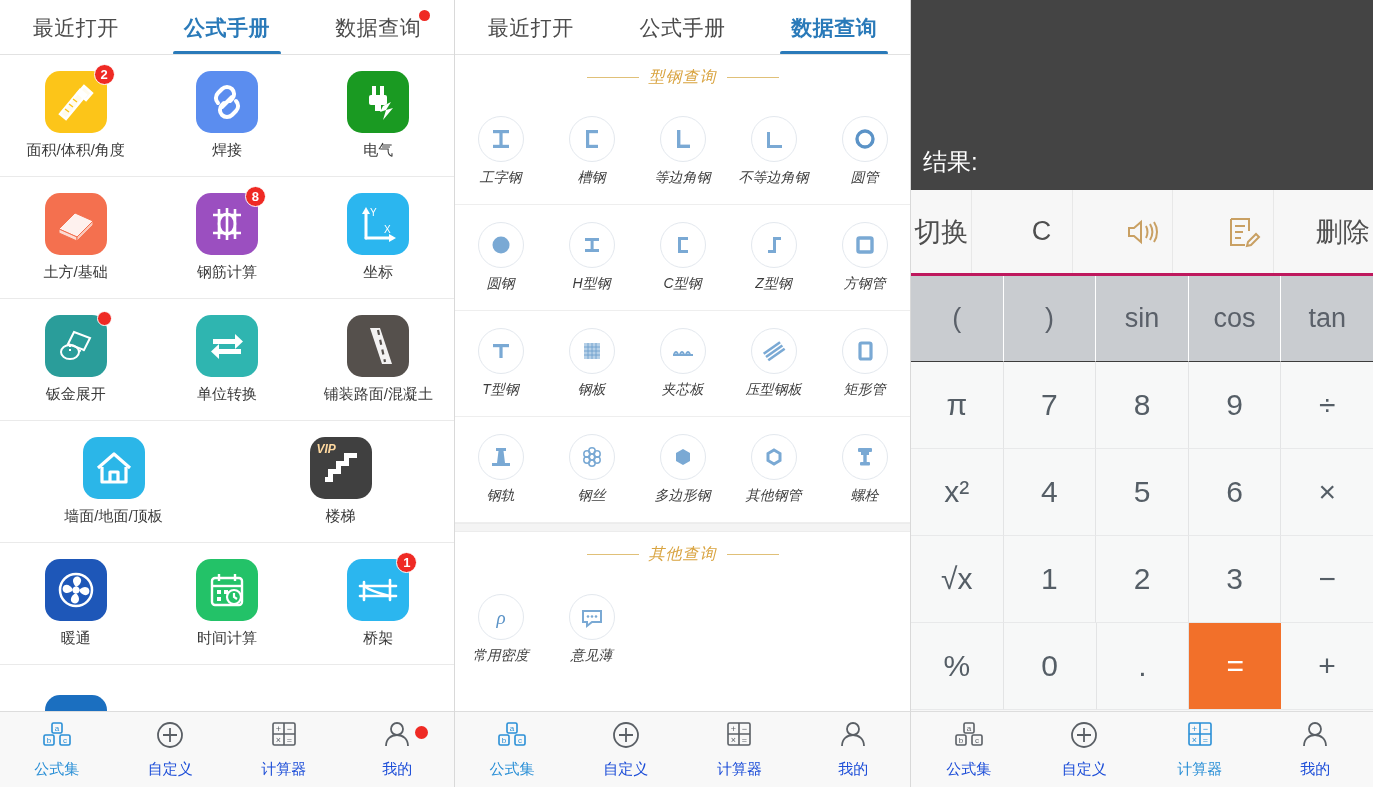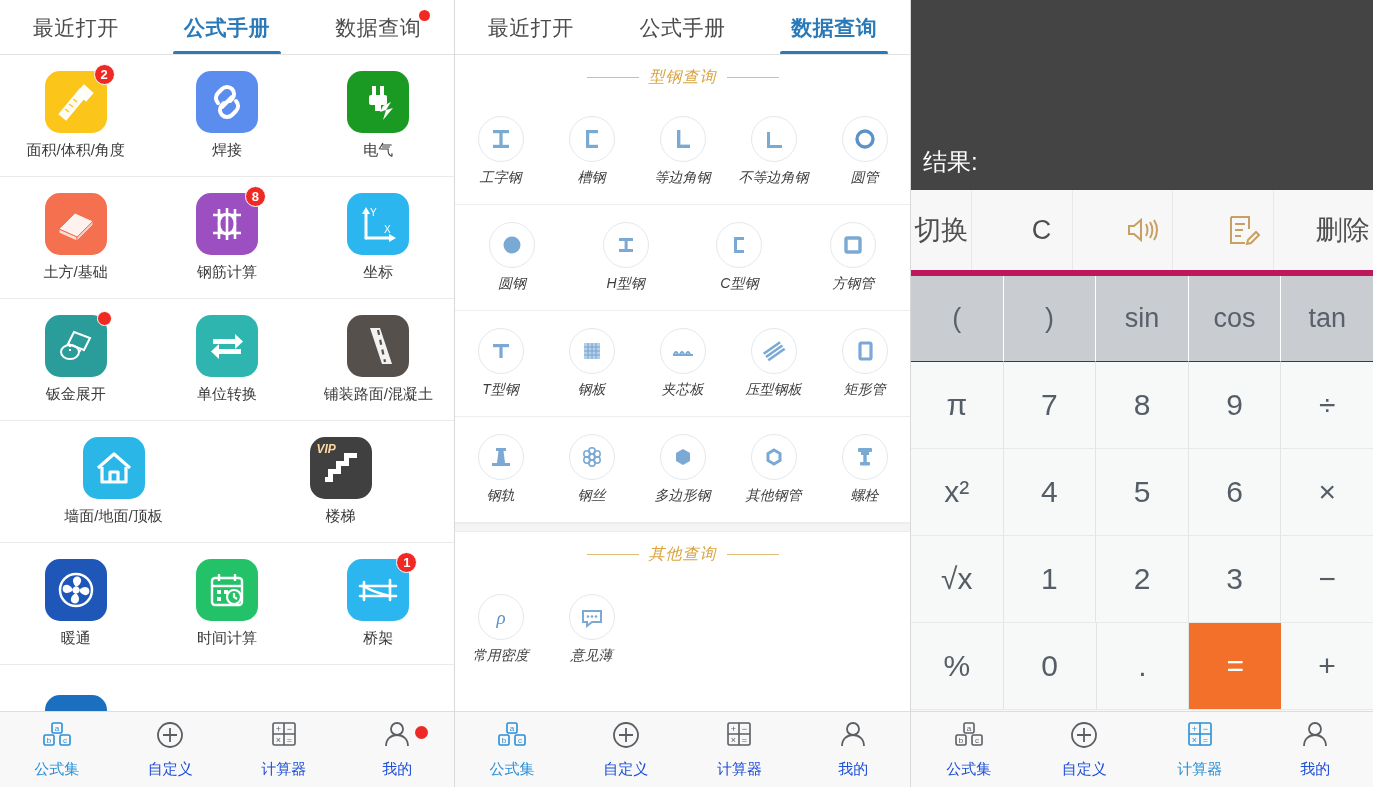--- a/index.html
+++ b/index.html
@@ -102,21 +102,21 @@
   
   .calc-display {
     height: 190px; background: #444444; position: relative;
   }
   .calc-result {
     position: absolute; left: 12px; bottom: 12px;
     font-size: 24px; color: #ffffff;
   }
   .calc-funcbar {
     height: 86px; display: flex; background: #f7f7f7;
-    border-bottom: 6px solid #be185d;
+    border-bottom: 3px solid #be185d;
     gap: 39px;
   }
   .fn {
     flex: 1; display: flex; align-items: center; justify-content: center;
     font-size: 27px; color: #4f4f4f; border-right: 1px solid #e8e8e8;
     position: relative;
   }
   .fn:last-child { border-right: none; }
   .fn.gold { color: #c9a063; }
   .fn svg { width: 42px; height: 42px; }
@@ -586,20 +586,32 @@
                   <rect x="16" y="6" width="3" height="3"></rect>
                   <rect x="16" y="19" width="3" height="3"></rect>
                 </g>
               </svg>
             </div>
         <div class="q-label">C型钢</div>
       </div>
           <div class="q-cell">
         <div class="q-circle">
               <svg viewBox="0 0 28 28">
+                <g fill="#7aa9d4">
+                  <rect x="13" y="6" width="3" height="16"></rect>
+                  <rect x="13" y="6" width="8" height="3"></rect>
+                  <rect x="8" y="19" width="8" height="3"></rect>
+                </g>
+              </svg>
+            </div>
+        <div class="q-label">Z型钢</div>
+      </div>
+          <div class="q-cell">
+        <div class="q-circle">
+              <svg viewBox="0 0 28 28">
                 <rect x="7" y="7" width="14" height="14" rx="1.5" fill="none" stroke="#7aa9d4" stroke-width="3.4"></rect>
               </svg>
             </div>
         <div class="q-label">方钢管</div>
       </div>
         </div>
         <div class="q-row">
           <div class="q-cell">
         <div class="q-circle">
               <svg viewBox="0 0 28 28">

